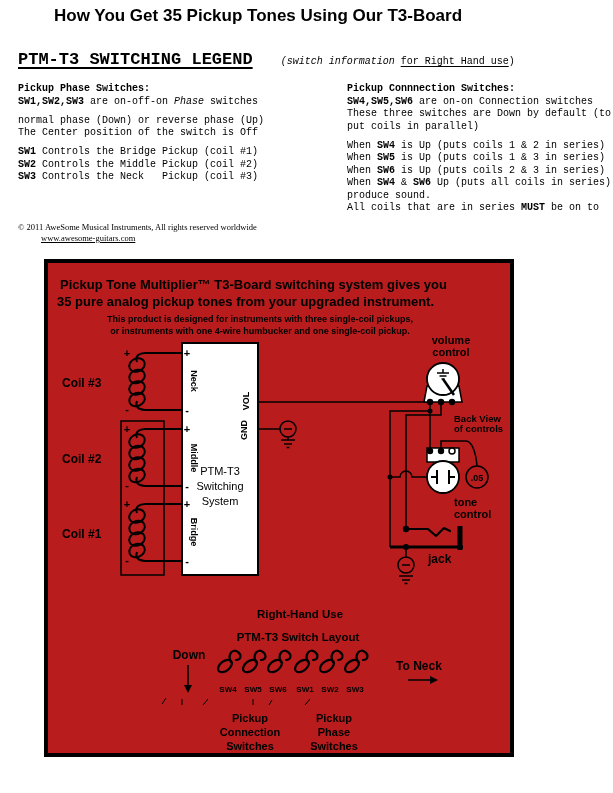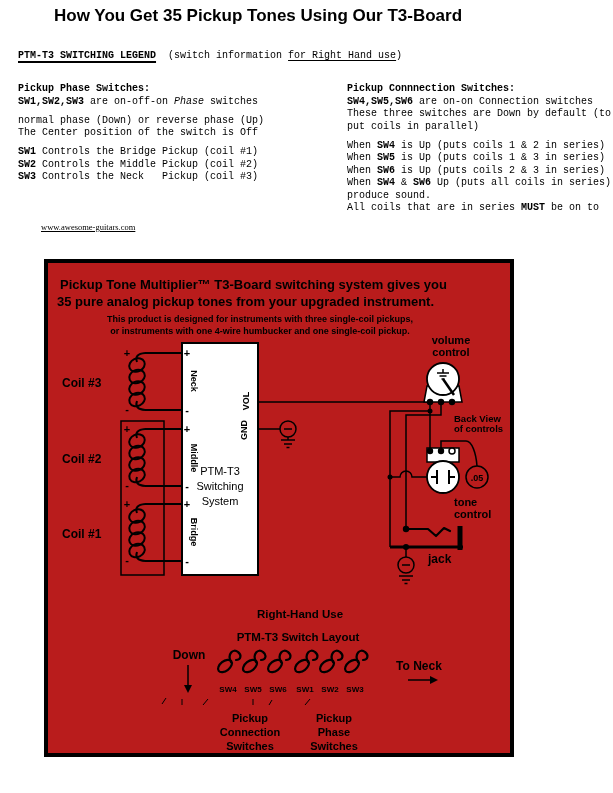--- a/index.html
+++ b/index.html
@@ -4,23 +4,23 @@
 <style>
   html,body{margin:0;padding:0;background:#fff;}
   body{width:613px;height:793px;position:relative;overflow:hidden;
        font-family:"Liberation Sans",sans-serif;color:#000;}
   .abs{position:absolute;}
   
   #page-title{left:18px;top:6px;font-size:17px;font-weight:bold;letter-spacing:0;margin-left:36px;}
   
   #legend-heading{left:18px;top:50px;white-space:pre;
       font-family:"Liberation Mono","DejaVu Sans Mono",monospace;font-size:10px;}
-  #legend-heading .lg{font-size:10px;font-weight:bold;text-decoration:underline;
+  #legend-heading .lg{font-size:17px;font-weight:bold;text-decoration:underline;
       text-underline-offset:3px;text-decoration-thickness:1.5px;}
-  #legend-heading .note{margin-left:12px;}
+  #legend-heading .note{margin-left:28px;font-style:italic;}
   .legend-col{font-family:"Liberation Mono","DejaVu Sans Mono",monospace;
       font-size:10px;}
   #legend-left{left:18px;top:83px;width:300px;}
   #legend-right{left:323px;top:83px;width:286px;margin-left:24px;}
   .line{height:12.5px;line-height:12.5px;white-space:pre;}
   .gap{height:6.5px;}
   .b{font-weight:bold;}
   .i{font-style:italic;}
   .u{text-decoration:underline;text-underline-offset:2px;}
   
@@ -72,20 +72,21 @@
     <div class="gap"></div>
     <div class="line"><span class="">When </span><span class="b">SW4</span><span class=""> is Up (puts coils 1 &amp; 2 in series)</span></div>
     <div class="line"><span class="">When </span><span class="b">SW5</span><span class=""> is Up (puts coils 1 &amp; 3 in series)</span></div>
     <div class="line"><span class="">When </span><span class="b">SW6</span><span class=""> is Up (puts coils 2 &amp; 3 in series)</span></div>
     <div class="line"><span class="">When </span><span class="b">SW4</span><span class=""> &amp; </span><span class="b">SW6</span><span class=""> Up (puts all coils in series)</span></div>
     <div class="line"><span class="">produce sound.</span></div>
     <div class="line"><span class="">All coils that are in series </span><span class="b">MUST</span><span class=""> be on to</span></div>
   </div>
 
 <div id="copyright" class="abs">
+  <div>© 2011  AweSome Musical Instruments, All rights reserved worldwide</div>
   <div class="l2">www.awesome-guitars.com</div>
 </div>
 
 <div id="diagram-frame" class="abs">
 <svg width="462" height="490" viewBox="0 0 462 490">
   <defs>
     <g id="sw-glyph">
       <ellipse cx="-3" cy="4" rx="8" ry="4.8" transform="rotate(-38 -3 4)" class="w22"></ellipse>
       <path d="M 3,0 C -1,-8 5,-14 10,-10 C 14,-7 13,-2 8,-2" class="w22"></path>
     </g>

